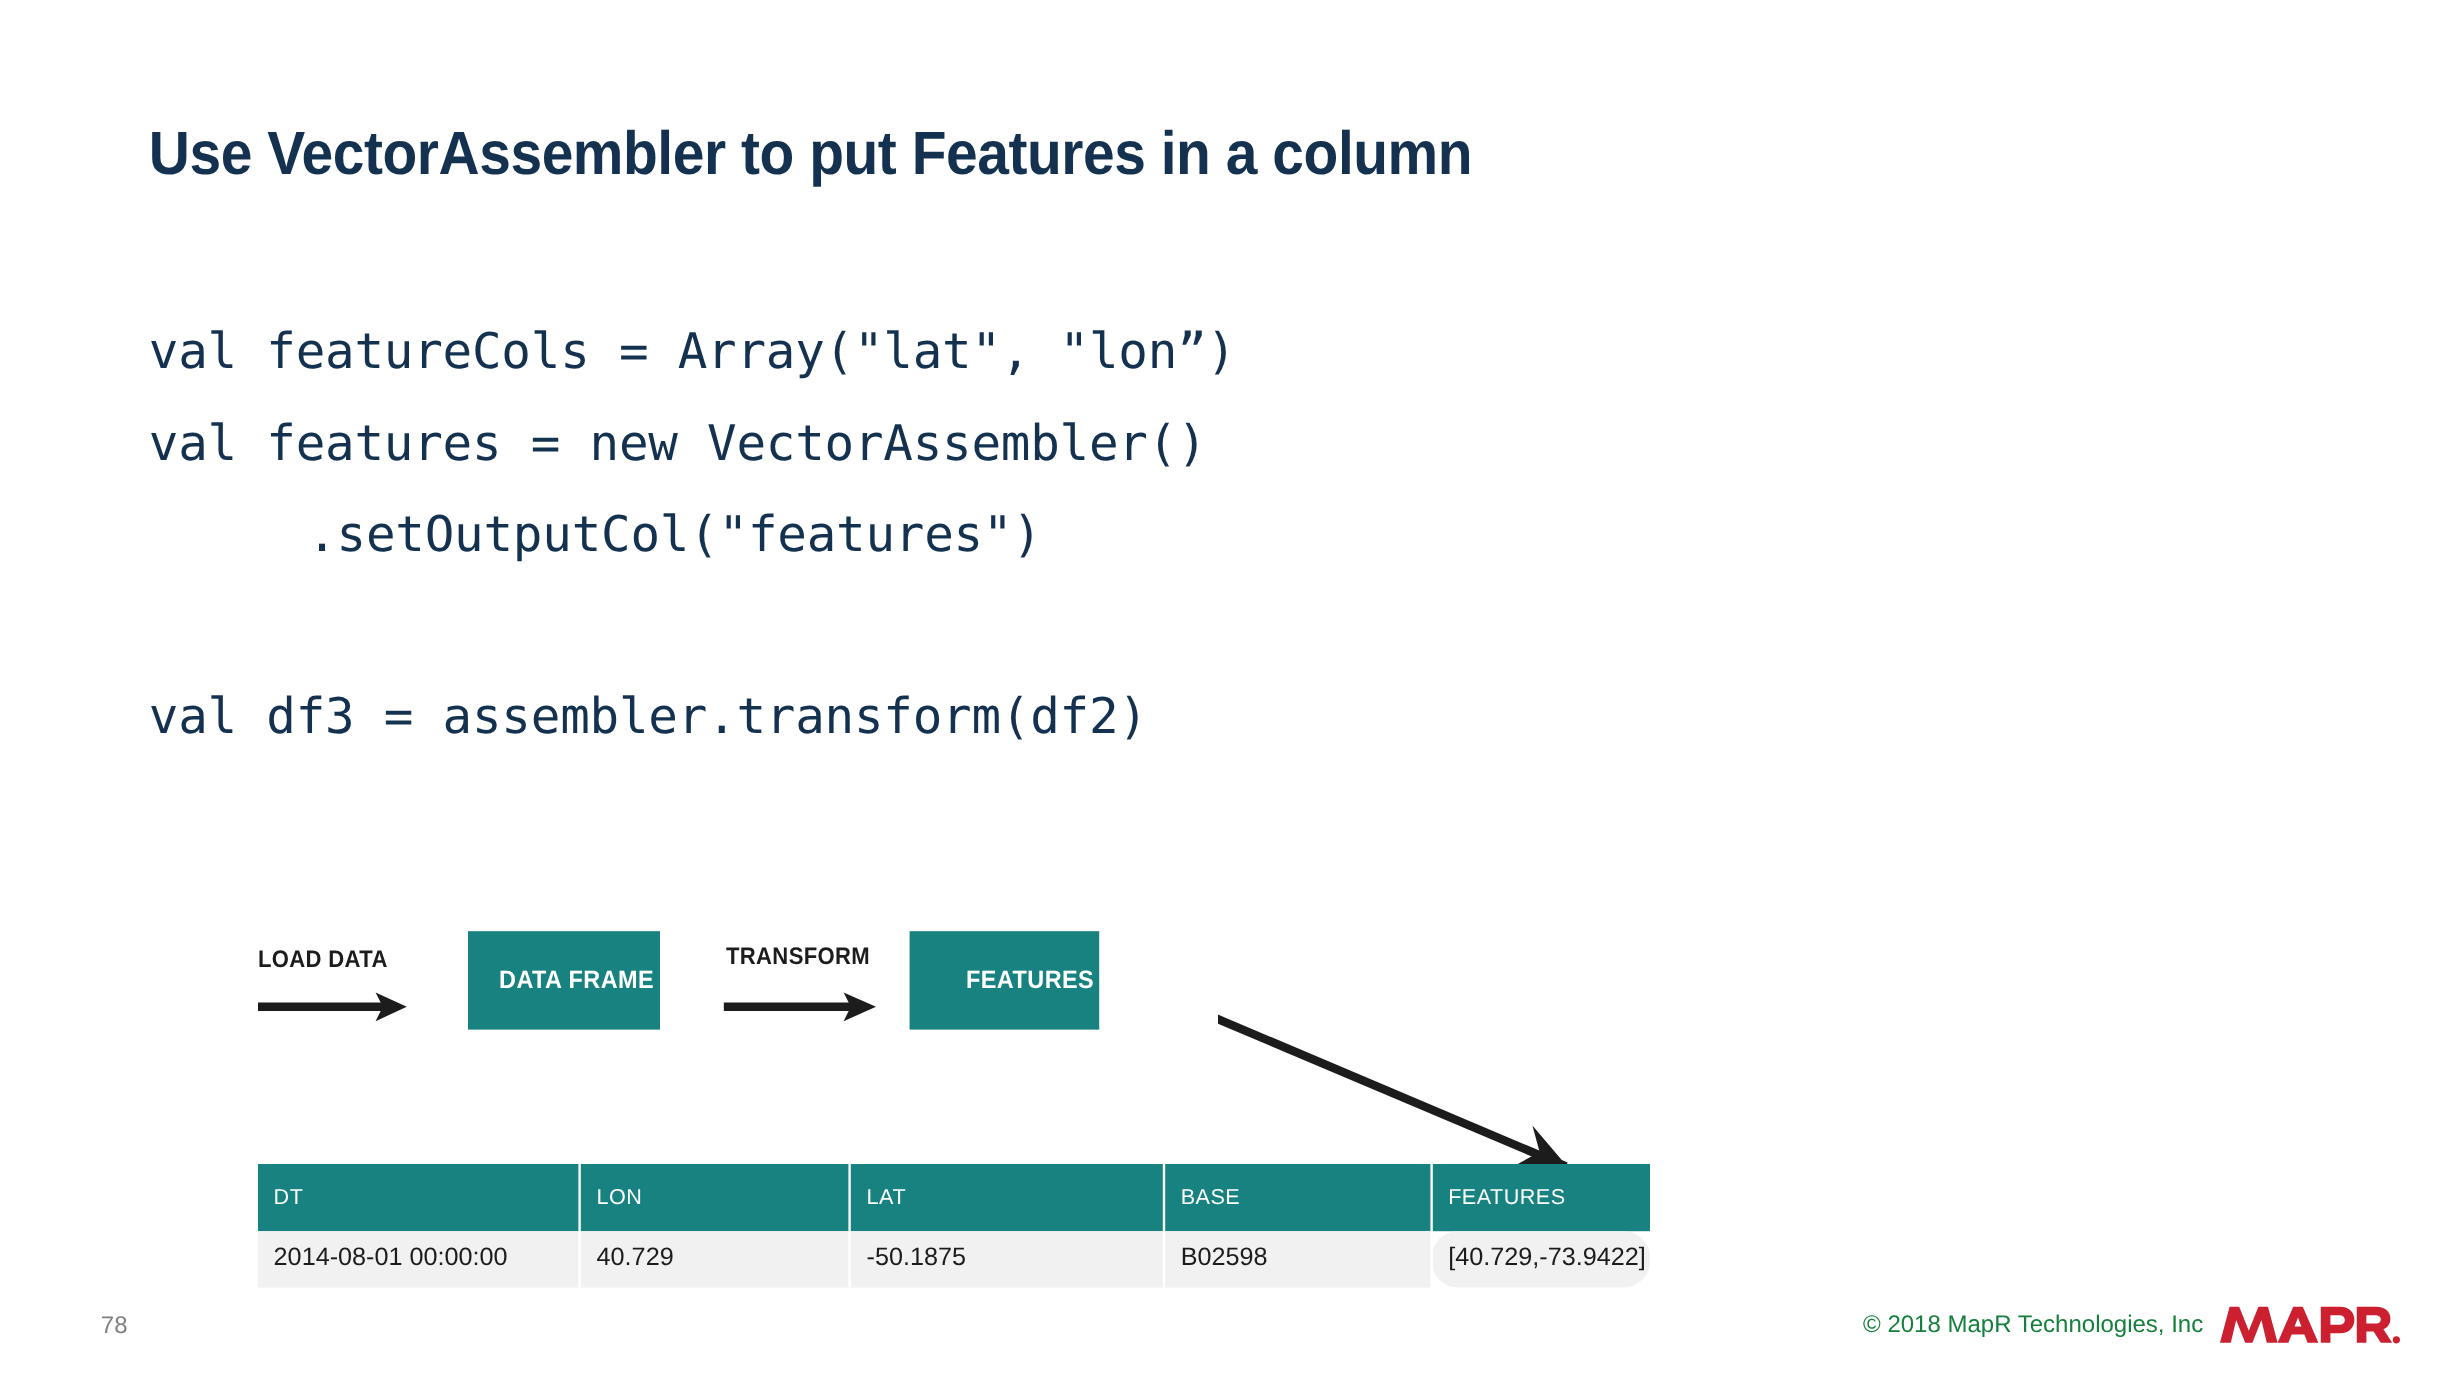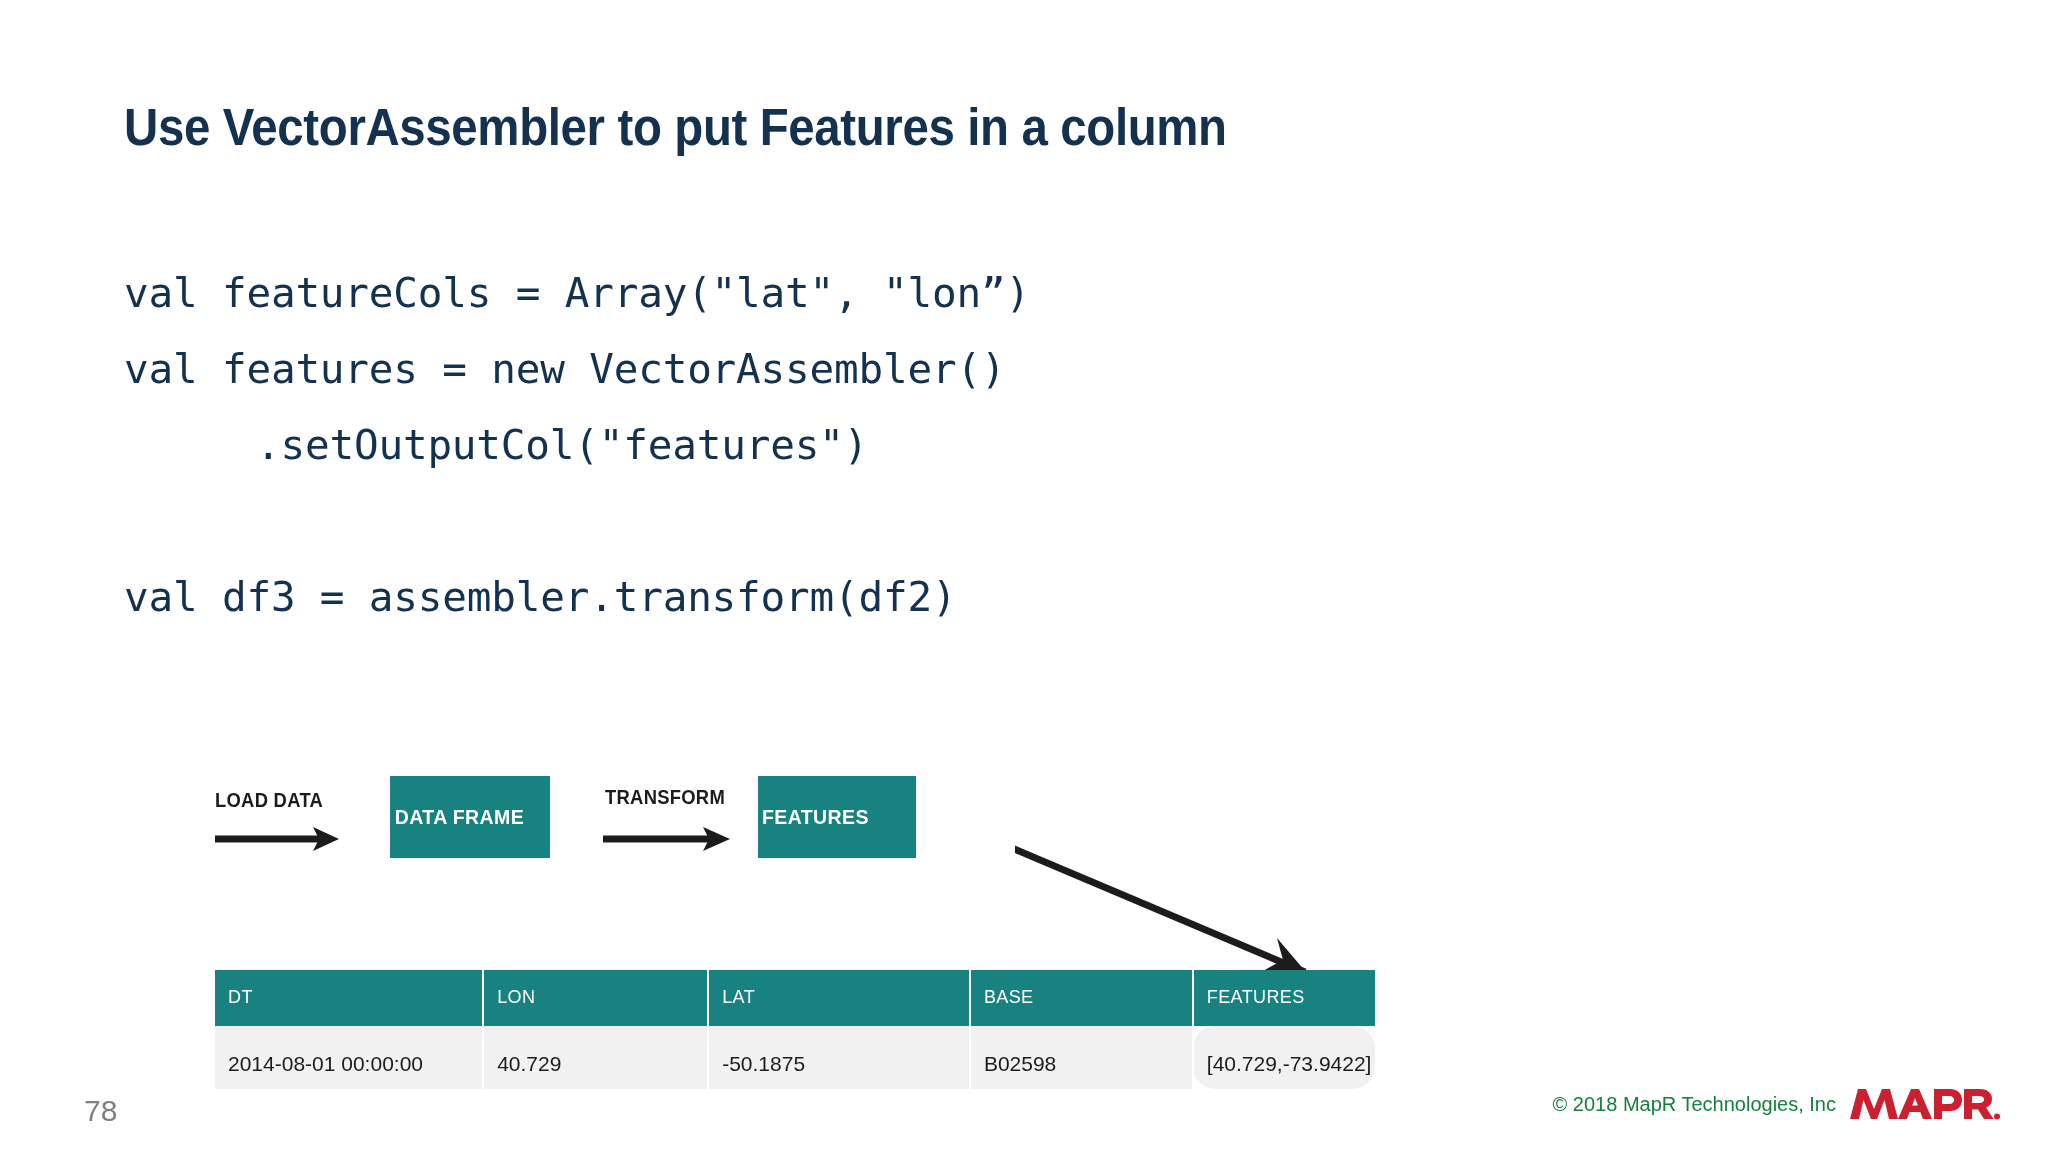--- a/index.html
+++ b/index.html
@@ -84,21 +84,21 @@
   .flow-arrow {
     position: absolute;
     height: 28px;
   }
 
   .flow-box {
     position: absolute;
     background: #17827f;
     display: flex;
     align-items: center;
-    justify-content: flex-start;
+    justify-content: flex-end;
   }
   .flow-box-label {
     font-family: "Liberation Sans", sans-serif;
     font-weight: bold;
     font-size: 21px;
     color: #ffffff;
     letter-spacing: 0.4px;
     transform: scaleX(0.93);
     white-space: nowrap;
   }
@@ -135,35 +135,35 @@
     height: 32px;
     vertical-align: middle;
   }
   #result-table th:last-child { border-right: none; }
   #result-table td {
     background: #f1f1f1;
     color: #1c1c1c;
     font-family: "Liberation Sans", sans-serif;
     font-size: 21px;
     text-align: left;
-    padding: 24px 10px 11px 13px;
+    padding: 8px 10px 11px 13px;
     border-right: 2px solid #ffffff;
     height: 28px;
     vertical-align: middle;
     white-space: nowrap;
   }
   #result-table td:last-child { border-right: none; border-radius: 22px; }
 
   
   #page-number {
     position: absolute;
     left: 84px;
     top: 1094px;
     font-family: "Liberation Sans", sans-serif;
-    font-size: 30px;
+    font-size: 20px;
     color: #808080;
   }
   #copyright {
     position: absolute;
     right: 212px;
     top: 1093px;
     font-family: "Liberation Sans", sans-serif;
     font-size: 20px;
     color: #15803d;
     white-space: nowrap;

